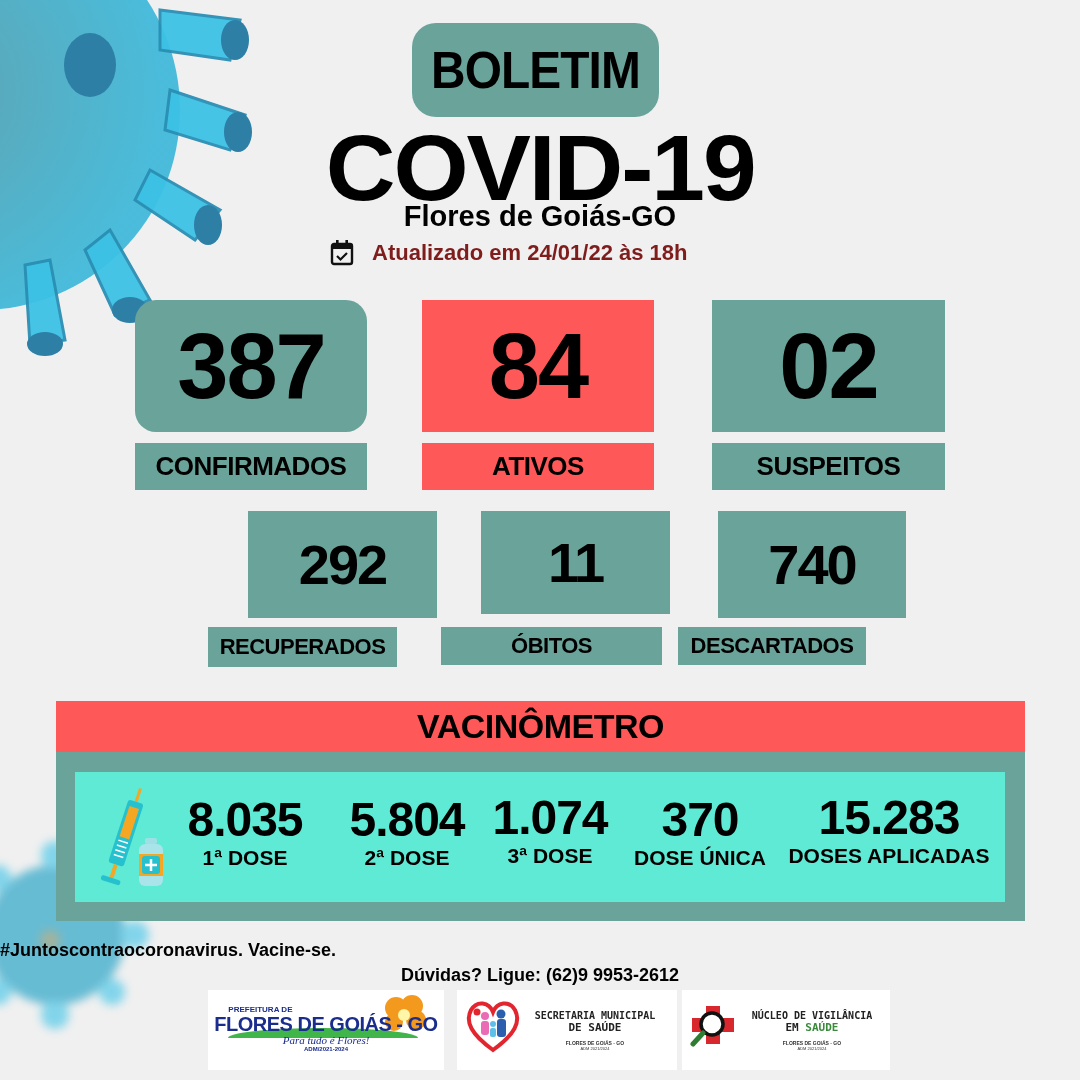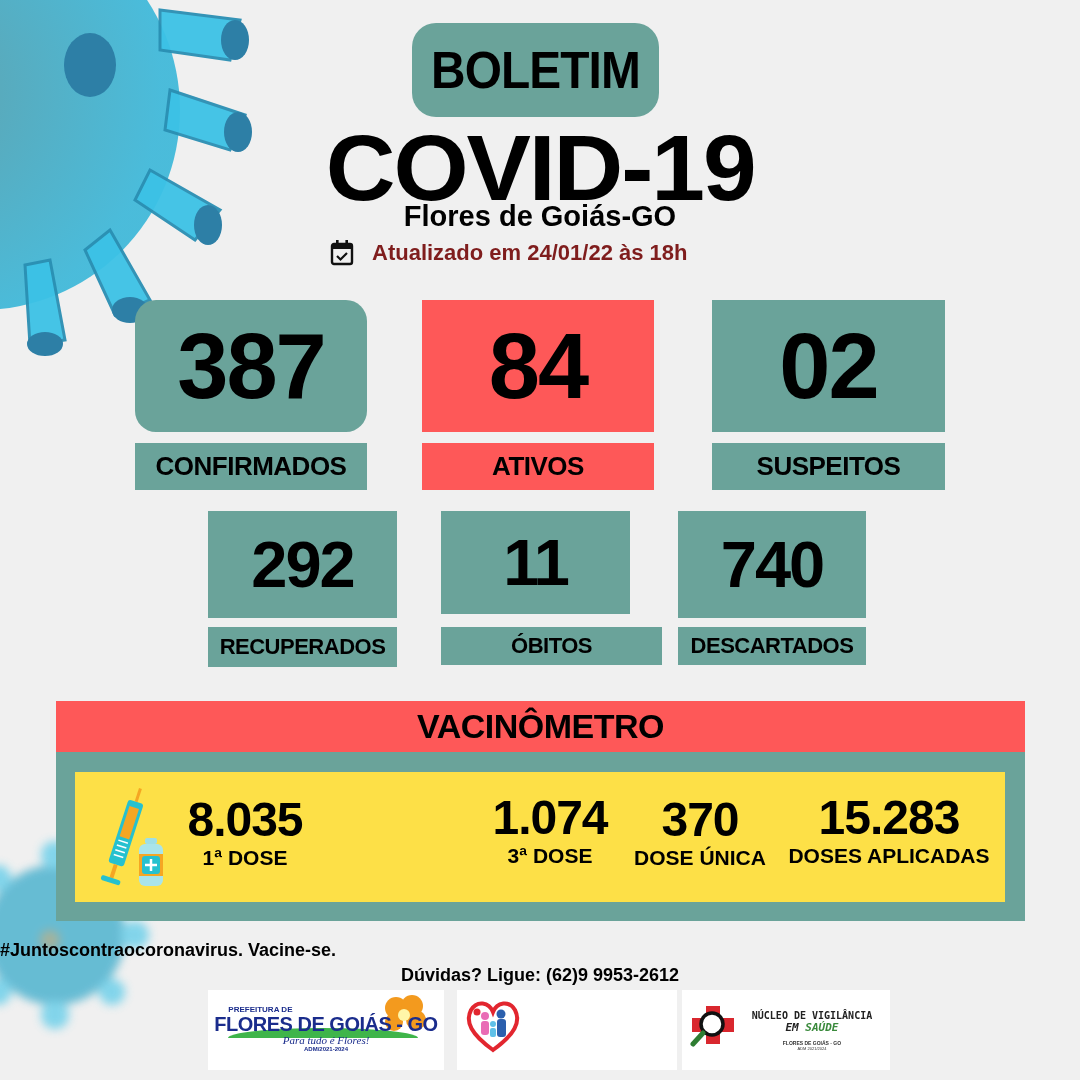--- a/index.html
+++ b/index.html
@@ -17,27 +17,27 @@
   .title span{display:inline-block;transform:scaleX(1.05);}
   .city{left:0;width:1080px;top:200px;text-align:center;font-weight:700;font-size:29px;}
   .updated{left:330px;top:240px;display:flex;align-items:center;gap:18px;}
   .updated .txt{color:#7f1d1d;font-weight:700;font-size:22px;}
   .cal{width:24px;height:26px;}
   .tile-num{display:flex;align-items:center;justify-content:center;font-weight:900;}
   .tile-lbl{display:flex;align-items:center;justify-content:center;font-weight:700;}
   .teal{background:#6aa39a;}
   .red{background:#fe5858;}
   .n1{font-size:92px;letter-spacing:-2px;}
-  .n2{font-size:65px;letter-spacing:-2px;}
+  .n2{font-size:56px;letter-spacing:-2px;margin-left:40px;}
   .l1{font-size:26px;letter-spacing:-.5px;}
   .l2{font-size:22px;letter-spacing:-.5px;}
   .vac-head{left:56px;top:701px;width:969px;height:51px;background:#fe5858;display:flex;align-items:center;justify-content:center;
             font-weight:700;font-size:34px;letter-spacing:-.5px;}
   .vac-body{left:56px;top:752px;width:969px;height:169px;background:#6aa39a;}
-  .vac-inner{left:75px;top:772px;width:930px;height:130px;background:#fde047;}
+  .vac-inner{left:75px;top:772px;width:930px;height:130px;background:#5eead4;}
   .vstat{position:absolute;text-align:center;}
   .vstat .v{font-weight:900;font-size:48px;line-height:52px;letter-spacing:-1px;}
   .vstat .l{font-weight:700;font-size:21px;line-height:24px;}
   .foot1{left:0;width:1080px;top:940px;text-align:left;font-weight:700;font-size:18px;}
   .foot2{left:0;width:1080px;top:965px;text-align:center;font-weight:700;font-size:18px;}
   .logo{top:990px;height:80px;background:#fff;display:flex;align-items:center;justify-content:center;}
   .logo-text{text-align:center;}
 </style>
 </head>
 <body>
@@ -143,20 +143,24 @@
     <rect x="44" y="58" width="24" height="42" rx="6" fill="#a9e4ea"></rect>
     <rect x="44" y="68" width="24" height="22" fill="#f5a623"></rect>
     <rect x="47" y="70" width="18" height="18" rx="3" fill="#26c1cf"></rect>
     <path d="M56 73 v12 M50 79 h12" stroke="#fff" stroke-width="2.5"></path>
   </svg>
 
   <div class="vstat" style="left:95px;top:22px;width:150px;">
     <div class="v">8.035</div>
     <div class="l">1ª DOSE</div>
   </div>
+  <div class="vstat" style="left:262px;top:22px;width:140px;">
+    <div class="v">5.804</div>
+    <div class="l">2ª DOSE</div>
+  </div>
   <div class="vstat" style="left:405px;top:20px;width:140px;">
     <div class="v">1.074</div>
     <div class="l">3ª DOSE</div>
   </div>
   <div class="vstat" style="left:555px;top:22px;width:140px;">
     <div class="v">370</div>
     <div class="l">DOSE ÚNICA</div>
   </div>
   <div class="vstat" style="left:708px;top:20px;width:212px;">
     <div class="v">15.283</div>
@@ -190,29 +194,35 @@
   <svg style="position:absolute;left:6px;top:6px;width:60px;height:60px;" viewBox="0 0 60 60">
     <path d="M30 54 C8 38 2 26 8 14 C14 4 26 6 30 16 C34 6 46 4 52 14 C58 26 52 38 30 54Z" fill="none" stroke="#e2262f" stroke-width="4"></path>
     <circle cx="22" cy="20" r="4" fill="#e96cb5"></circle>
       <rect x="18" y="25" width="8" height="14" rx="3" fill="#e96cb5"></rect>
     <circle cx="38" cy="18" r="4.5" fill="#2b5fad"></circle>
       <rect x="34" y="23" width="9" height="18" rx="3" fill="#2b5fad"></rect>
     <circle cx="30" cy="28" r="3" fill="#5ec0e8"></circle>
       <rect x="27" y="32" width="6" height="9" rx="2" fill="#5ec0e8"></rect>
     <circle cx="14" cy="16" r="3.5" fill="#e2262f"></circle>
   </svg>
+  <div class="logo-text" style="margin-left:56px;">
+    <div style="font-size:10px;font-weight:700;color:#222;font-family:'DejaVu Sans Mono',monospace;">SECRETARIA MUNICIPAL</div>
+    <div style="font-size:11px;font-weight:700;color:#222;font-family:'DejaVu Sans Mono',monospace;">DE SAÚDE</div>
+    <div style="font-size:5px;font-weight:700;color:#333;margin-top:6px;">FLORES DE GOIÁS - GO</div>
+    <div style="font-size:4px;color:#333;">ADM 2021/2024</div>
+  </div>
 </div>
 
 <div class="abs logo" style="left:682px;width:208px;">
   <svg style="position:absolute;left:8px;top:14px;width:46px;height:46px;" viewBox="0 0 46 46">
     <path d="M16 2 h14 v12 h14 v14 h-14 v12 h-14 v-12 h-14 v-14 h14Z" fill="#d9272e"></path>
     <circle cx="22" cy="20" r="11" fill="#fff" stroke="#111" stroke-width="3.5"></circle>
     <path d="M13 29 L3 40" stroke="#2e7d32" stroke-width="5" stroke-linecap="round"></path>
   </svg>
   <div class="logo-text" style="margin-left:52px;">
     <div style="font-size:10px;font-weight:700;color:#222;font-family:'DejaVu Sans Mono',monospace;">NÚCLEO DE VIGILÂNCIA</div>
-    <div style="font-size:11px;font-weight:700;color:#222;font-family:'DejaVu Sans Mono',monospace;font-style:italic;">
+    <div style="font-size:11px;font-weight:700;color:#222;font-family:'DejaVu Sans Mono',monospace;">
       <span>EM </span><span style="color:#3a8a3c;">SAÚDE</span>
     </div>
     <div style="font-size:5px;font-weight:700;color:#333;margin-top:6px;">FLORES DE GOIÁS - GO</div>
     <div style="font-size:4px;color:#333;">ADM 2021/2024</div>
   </div>
 </div>
 
 </body></html>

